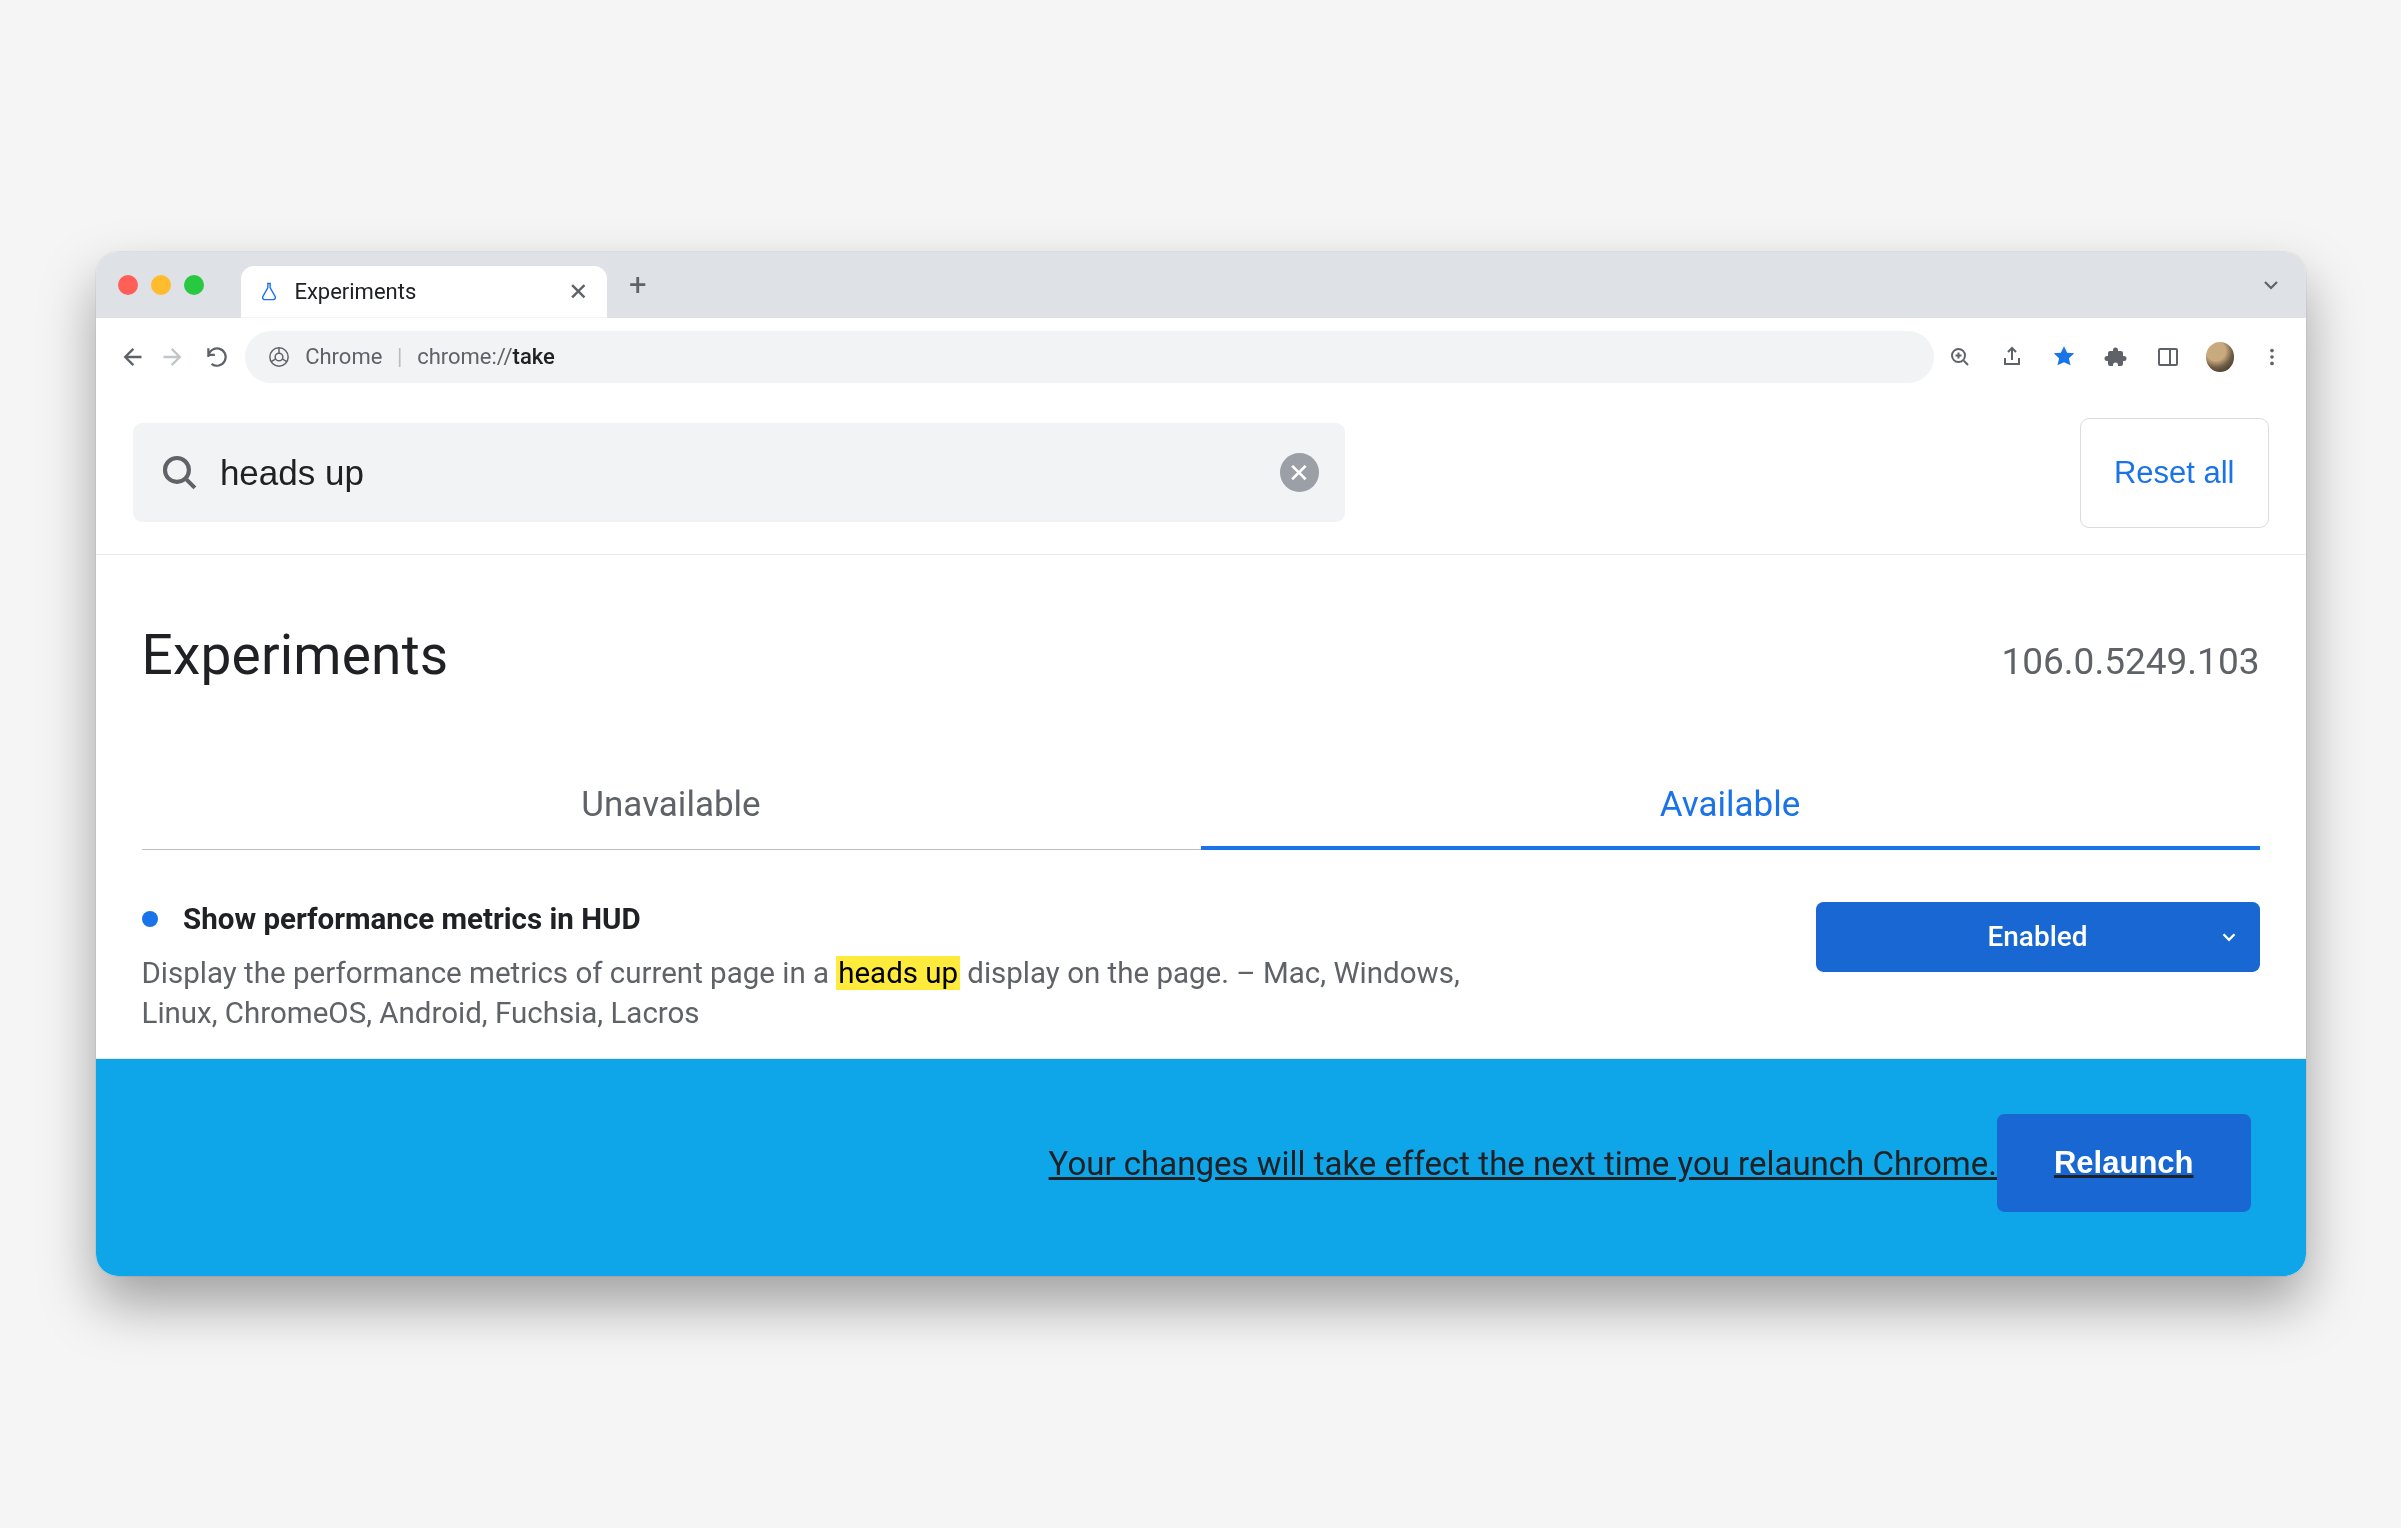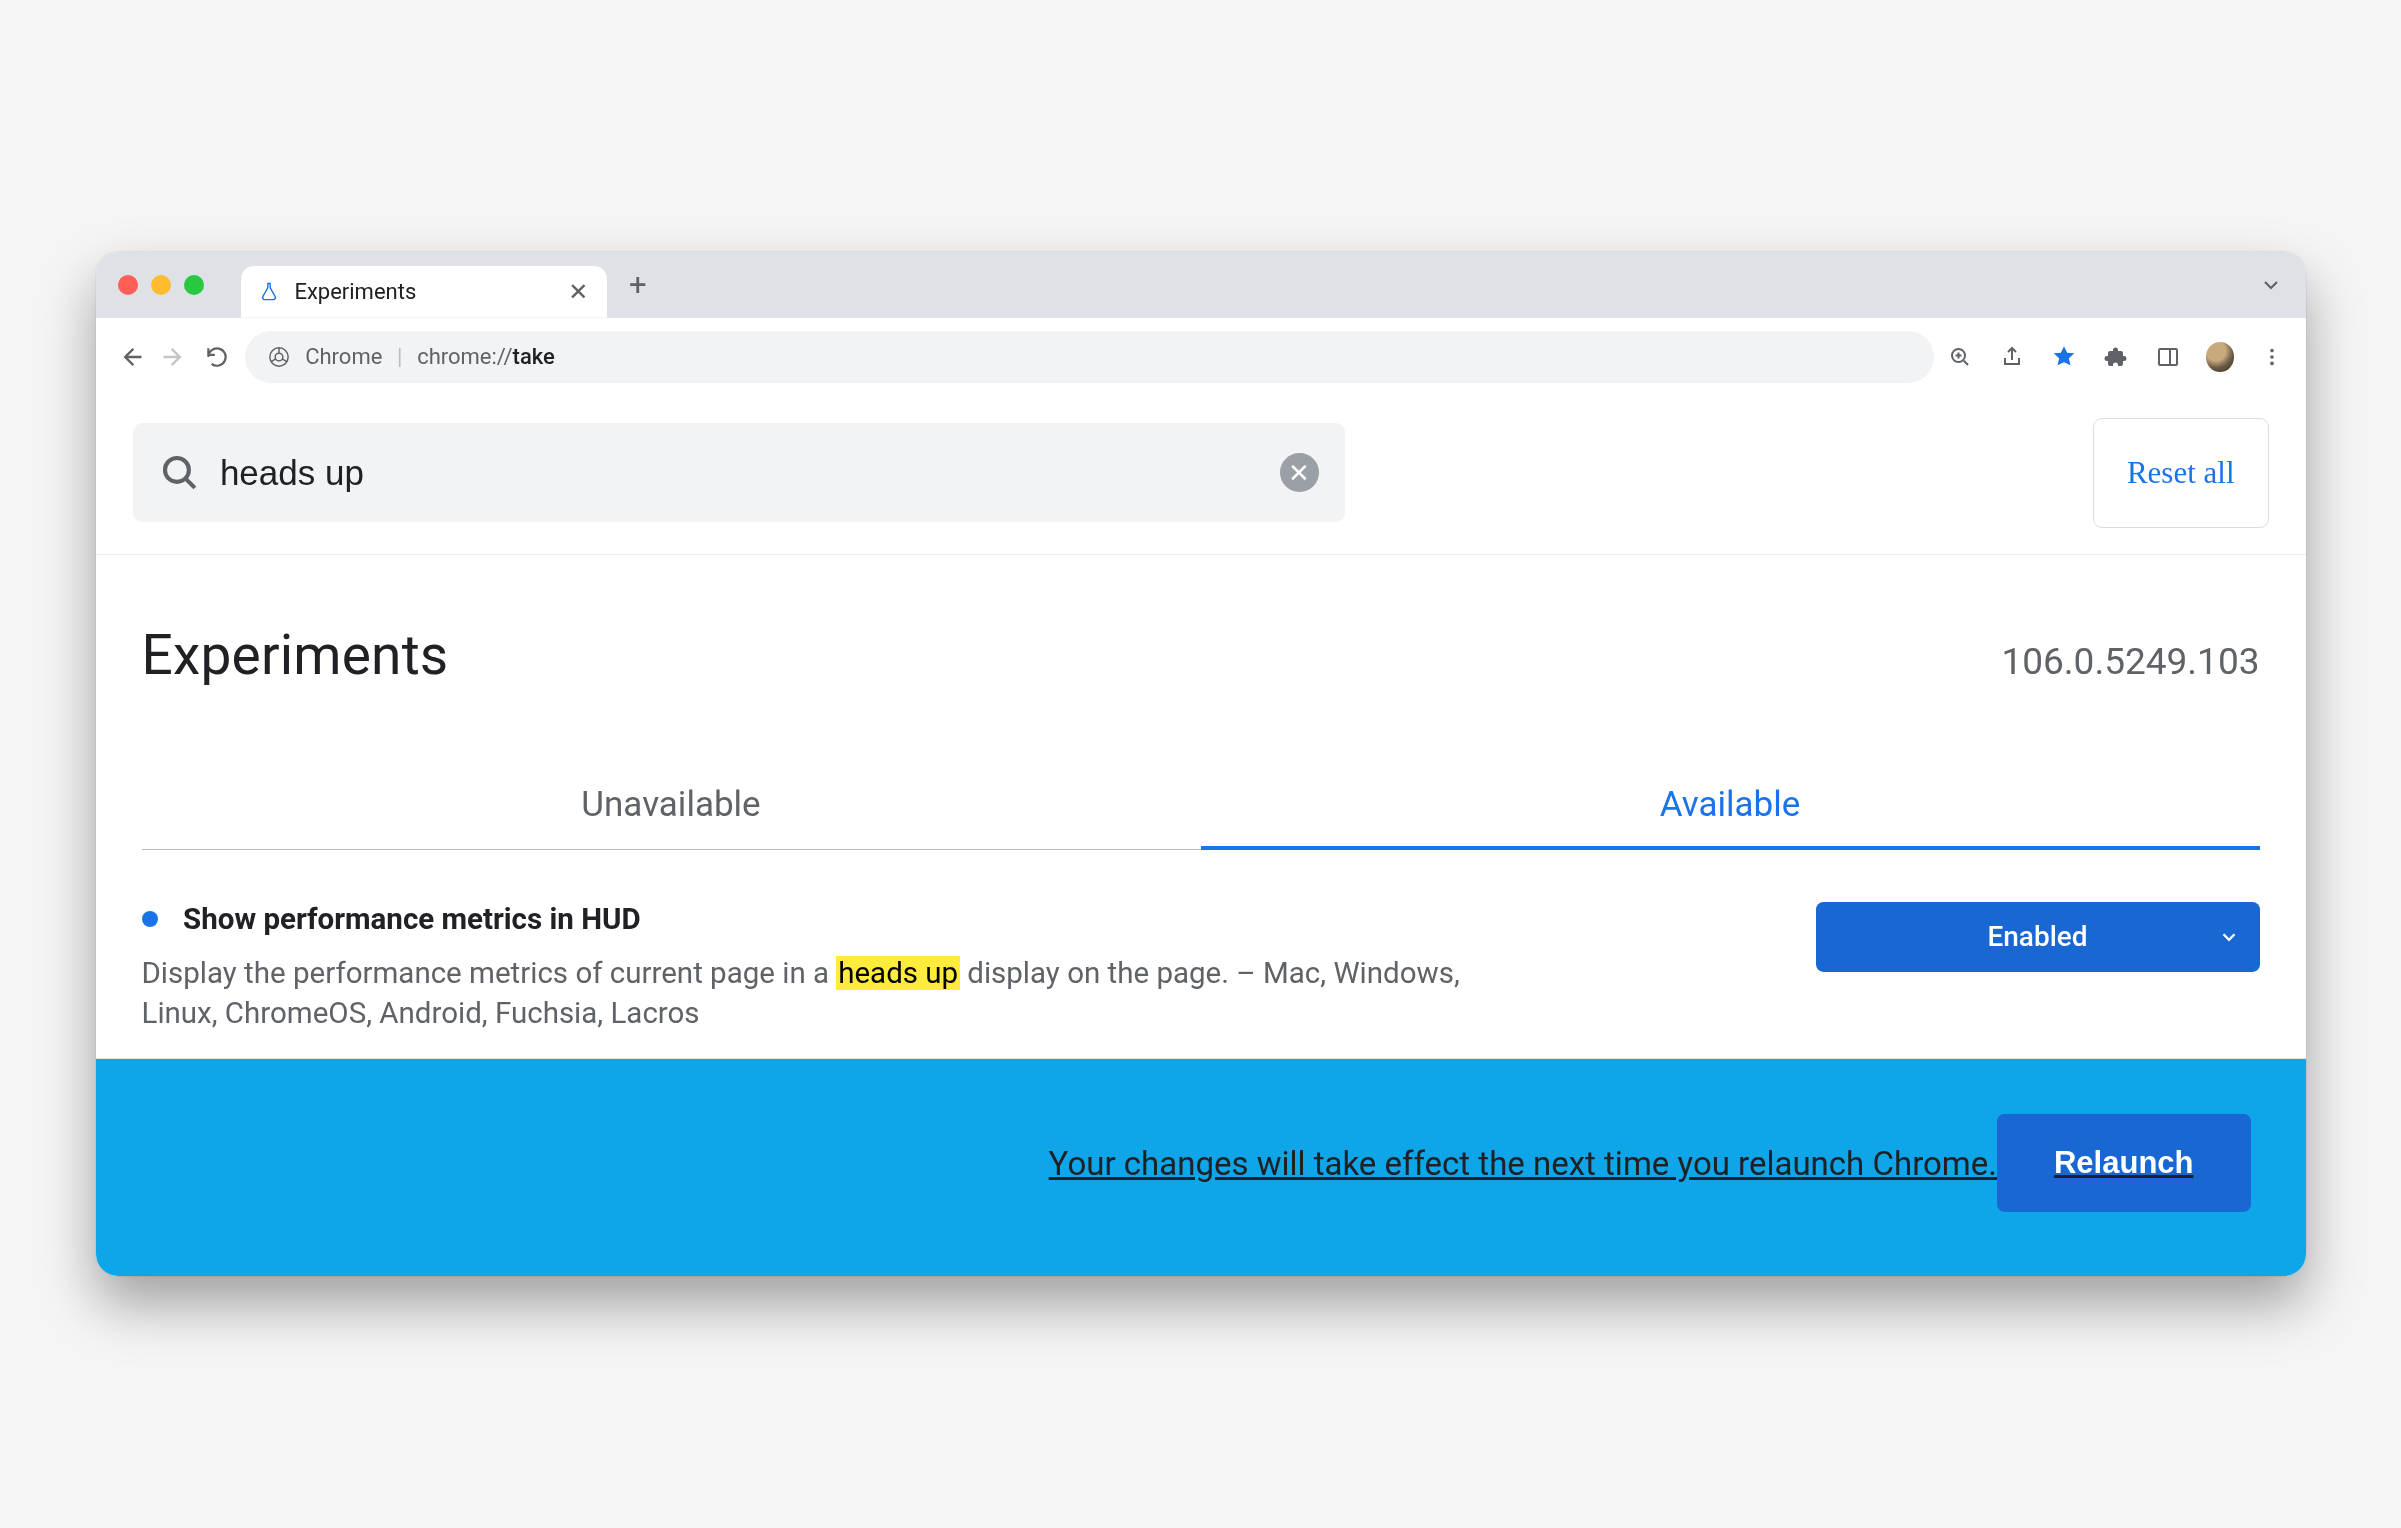--- a/index.html
+++ b/index.html
@@ -68,21 +68,21 @@
     flex:0 0 auto;display:flex;align-items:center;gap:18.4px;
     background:var(--grey-bg);border-radius:9.2px;height:99px;padding:0 26px;
     width:1160px;
   }
   .searchbox input{border:none;background:transparent;outline:none;font-size:35px;color:var(--dark);flex:1;}
   .searchbox .mag{color:#5f6368;}
   .searchbox .clear{width:39px;height:39px;border-radius:50%;background:#9aa0a6;color:#fff;display:flex;align-items:center;justify-content:center;cursor:pointer;font-size:26px;}
   .spacer{flex:1;}
   .reset-btn{
     border:1.4px solid var(--grey-border);background:#fff;border-radius:9.2px;
-    padding:36px 33px;font-size:31px;color:var(--blue);cursor:pointer;font-weight:500;font-family:Liberation Serif, serif;
+    padding:36px 33px;font-size:31px;color:var(--blue);cursor:pointer;font-weight:500;
   }
   .header-row{display:flex;align-items:baseline;justify-content:space-between;padding:68px 46px 9.2px 46px;}
   .h1{font-size:55px;font-weight:400;letter-spacing:0.2px;}
   .version{font-size:37px;color:var(--grey-text);}
   .tabs{display:flex;margin:68px 46px 0 46px;border-bottom:1.4px solid #bdbdbd;}
   .tabbtn{flex:1;text-align:center;font-size:35px;padding:20px 0 24px 0;color:var(--grey-text);cursor:pointer;position:relative;}
   .tabbtn.active{color:var(--blue);}
   .tabbtn.active::after{content:"";position:absolute;left:0;right:0;bottom:-1.4px;height:4.6px;background:var(--blue);}
   .flag{
     padding:52px 46px 24px 46px;border-bottom:0.9px solid #e8e8e8;

